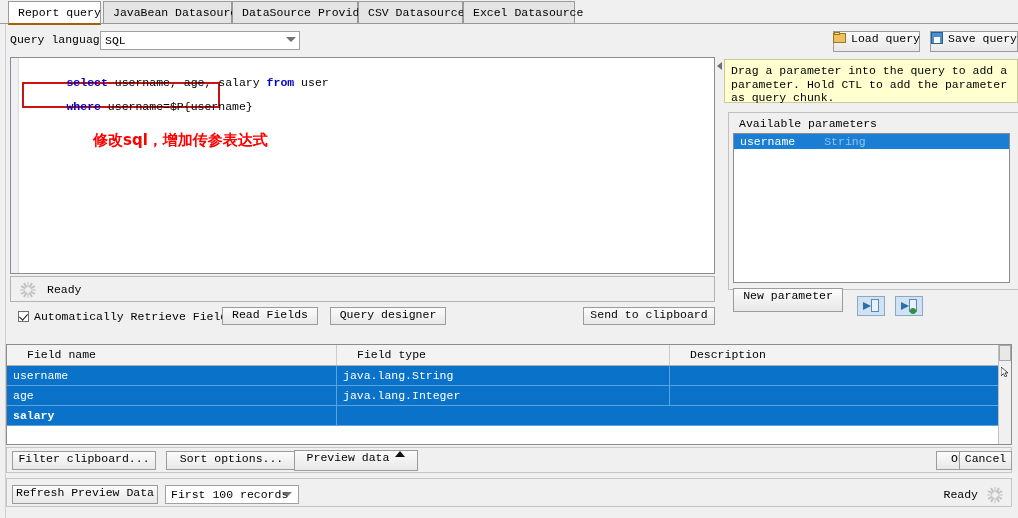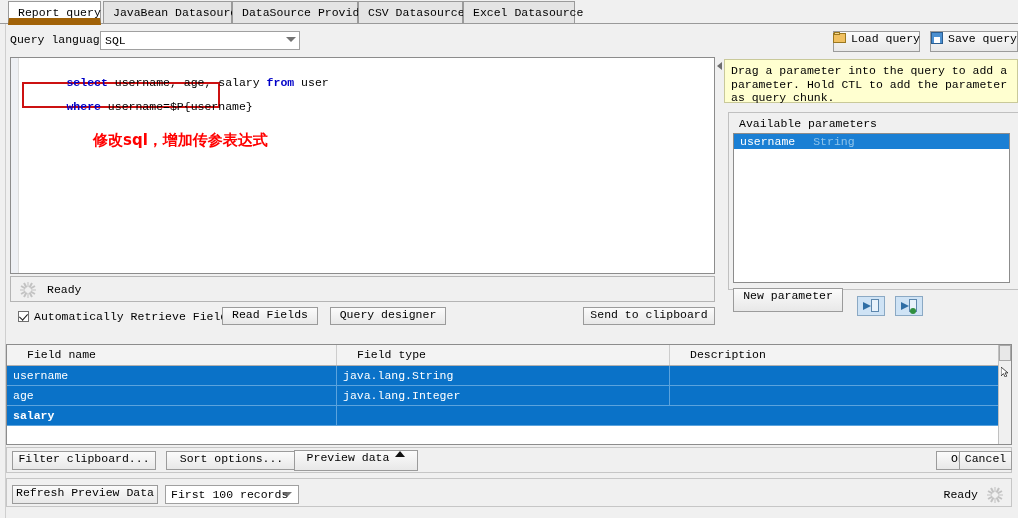--- a/index.html
+++ b/index.html
@@ -12,21 +12,21 @@
   .app{position:relative;width:1018px;height:518px;background:#f0f0f0;}
 
   
   .tabstrip{position:absolute;left:0;top:0;width:1018px;height:24px;background:#f0f0f0;}
   .tabstrip:after{content:"";position:absolute;left:0;bottom:0;width:1018px;height:1px;background:#9a9a9a;}
   .tab{
     position:absolute;top:1px;height:22px;line-height:22px;
     padding:0 9px;background:#e4e4e4;border:1px solid #9a9a9a;border-bottom:none;
     font-size:11.5px;white-space:nowrap;box-sizing:border-box;
   }
-  .tab.active{background:#fff;height:24px;line-height:22px;z-index:3;border-bottom:7px solid #a16207;}
+  .tab.active{background:#fff;height:24px;line-height:22px;z-index:3;border-bottom:2px solid #a16207;}
   .leftrail{position:absolute;left:0;top:0;width:5px;height:518px;background:#f0f0f0;border-right:1px solid #cfcfcf;}
 
   
   .qlrow{position:absolute;left:10px;top:31px;height:20px;}
   .qllabel{position:absolute;left:0;top:2px;font-size:11.5px;white-space:nowrap;}
   .combo{
     position:absolute;left:90px;top:0;width:200px;height:19px;background:#fff;
     border:1px solid #a0a0a0;box-sizing:border-box;
   }
   .combo .val{position:absolute;left:4px;top:2px;font-size:11.5px;}
@@ -113,21 +113,21 @@
   .paramgroup-title{position:absolute;left:736px;top:117px;font-size:11.5px;background:#f0f0f0;padding:0 3px;}
   .paramlist{
     position:absolute;left:733px;top:133px;width:277px;height:150px;
     background:#fff;border:1px solid #8c8c8c;box-sizing:border-box;
   }
   .paramrow{
     position:absolute;left:0;top:0;width:100%;height:15px;background:#1a7fd4;
     display:flex;align-items:center;box-sizing:border-box;
   }
   .paramrow .pname{color:#fff;font-size:11.5px;margin-left:6px;}
-  .paramrow .ptype{color:#8fc4ea;font-size:11.5px;margin-left:18px;}
+  .paramrow .ptype{color:#8fc4ea;font-size:11.5px;margin-left:29px;}
   .btn-newparam{position:absolute;left:733px;top:288px;width:110px;height:24px;}
   .iconbtn{
     position:absolute;top:296px;width:28px;height:20px;
     background:#cfe3f5;border:1px solid #8ba9c4;box-sizing:border-box;
     display:flex;align-items:center;justify-content:center;
   }
   .iconbtn.one{left:857px;}
   .iconbtn.two{left:895px;}
   .arrow-ico{position:relative;width:16px;height:14px;}
   .arrow-ico .sheet{position:absolute;right:0;top:0;width:8px;height:13px;background:#e8f2fb;border:1px solid #5d87ad;box-sizing:border-box;}

